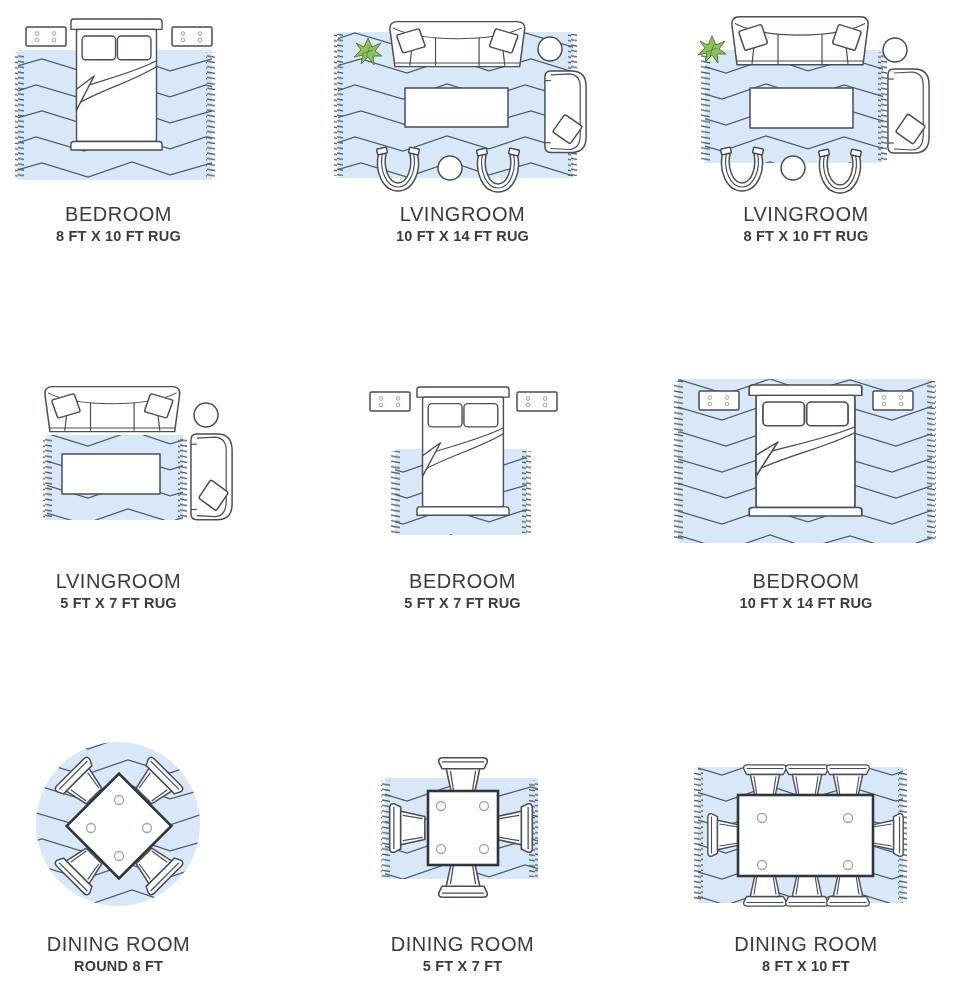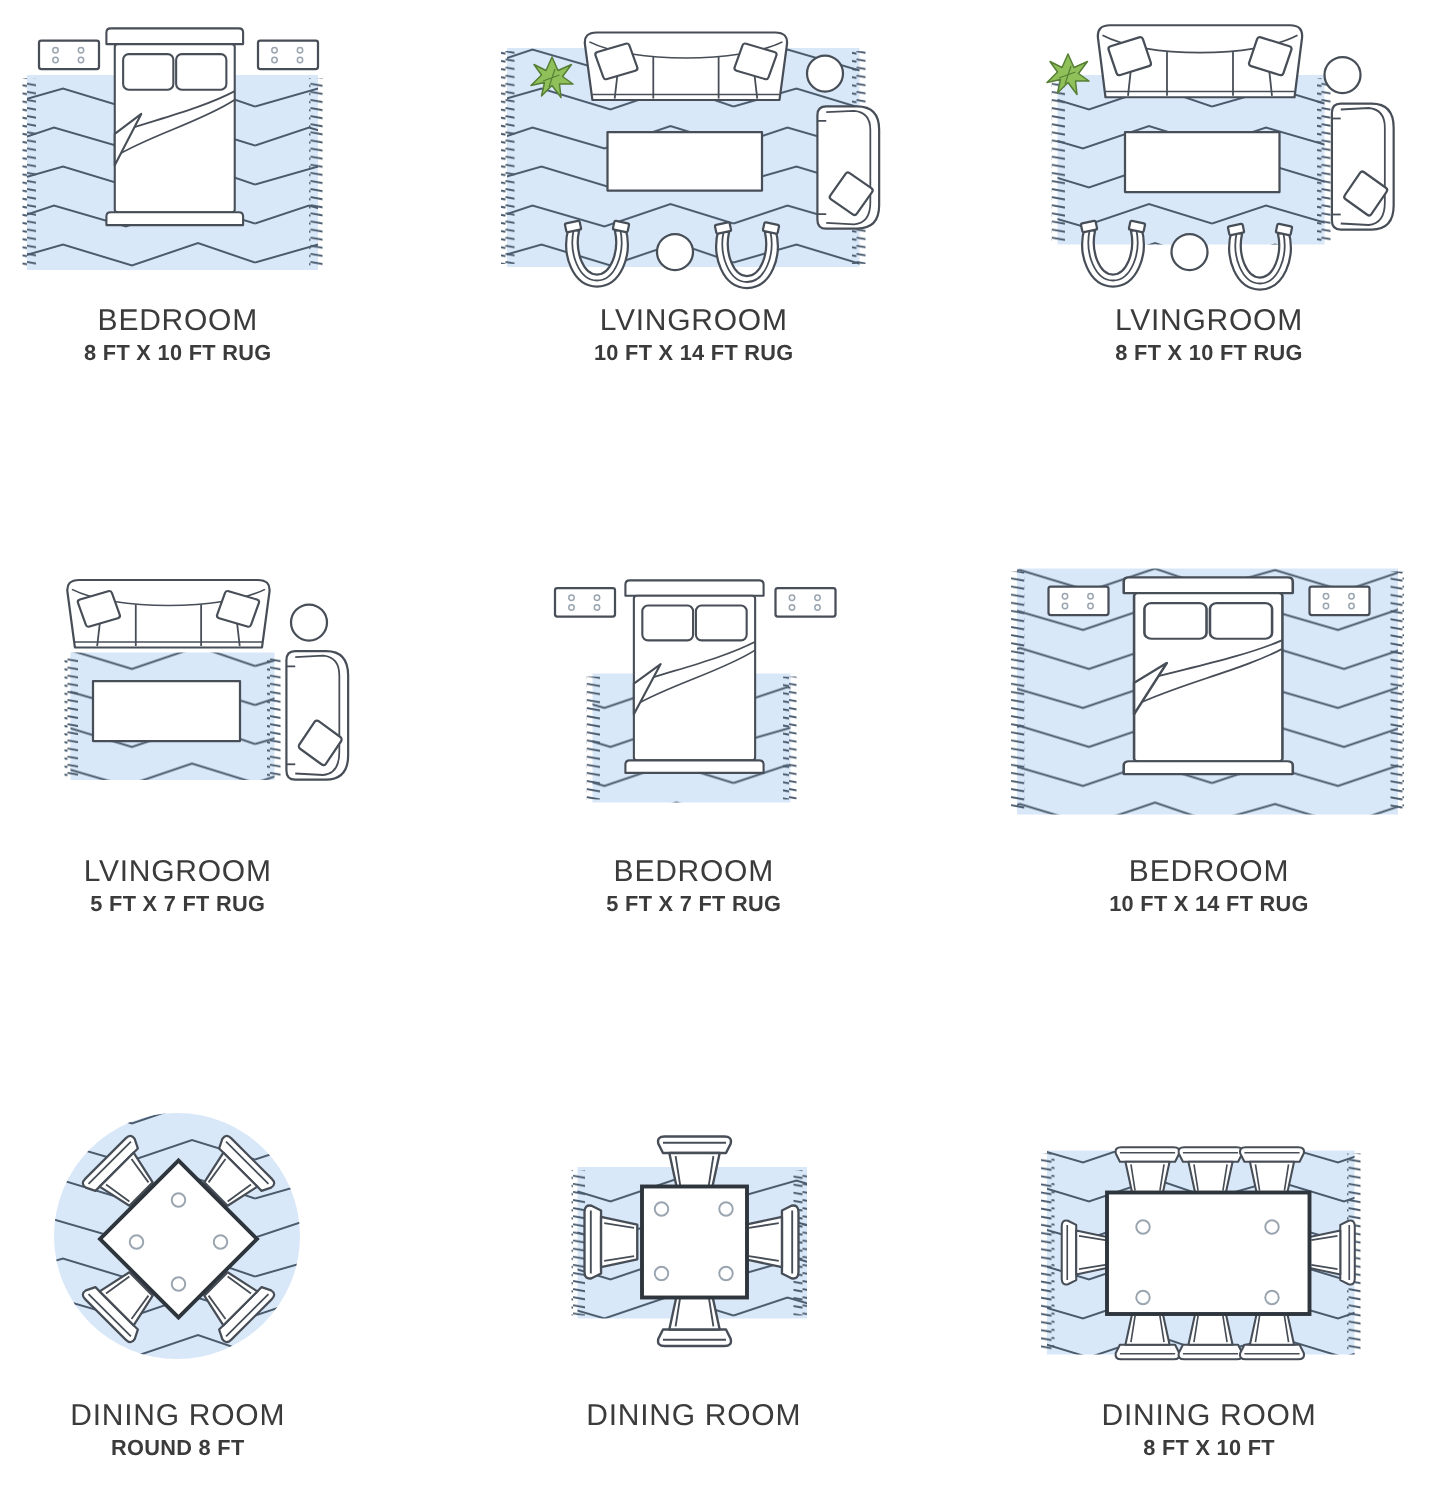--- a/index.html
+++ b/index.html
@@ -278,20 +278,21 @@
         <rect class="fr" x="210" y="52" width="9" height="97"></rect>
       </g>
       <use href="#dchair" transform="translate(144,47) scale(1.05) translate(-24,-17)"></use>
       <use href="#dchair" transform="translate(144,152) rotate(180) scale(1.05) translate(-24,-17)"></use>
       <use href="#dchair" transform="translate(88,100) rotate(-90) scale(1.05) translate(-24,-17)"></use>
       <use href="#dchair" transform="translate(196,100) rotate(90) scale(1.05) translate(-24,-17)"></use>
       <use href="#tsq" x="109" y="63"></use>
     </svg>
     <div class="caption">
       <div class="title">DINING ROOM</div>
+      <div class="sub">5 FT X 7 FT</div>
     </div>
   </div>
 
   <div class="cell row-3 col-3">
     <svg class="figure" width="318" height="185" viewBox="0 0 318 185">
       <g>
         <rect class="rug" x="60" y="39" width="205" height="136"></rect>
         <rect class="rugpat" x="60" y="39" width="205" height="136"></rect>
         <rect class="fr" x="56" y="41" width="9" height="132"></rect>
         <rect class="fr" x="260" y="41" width="9" height="132"></rect>

